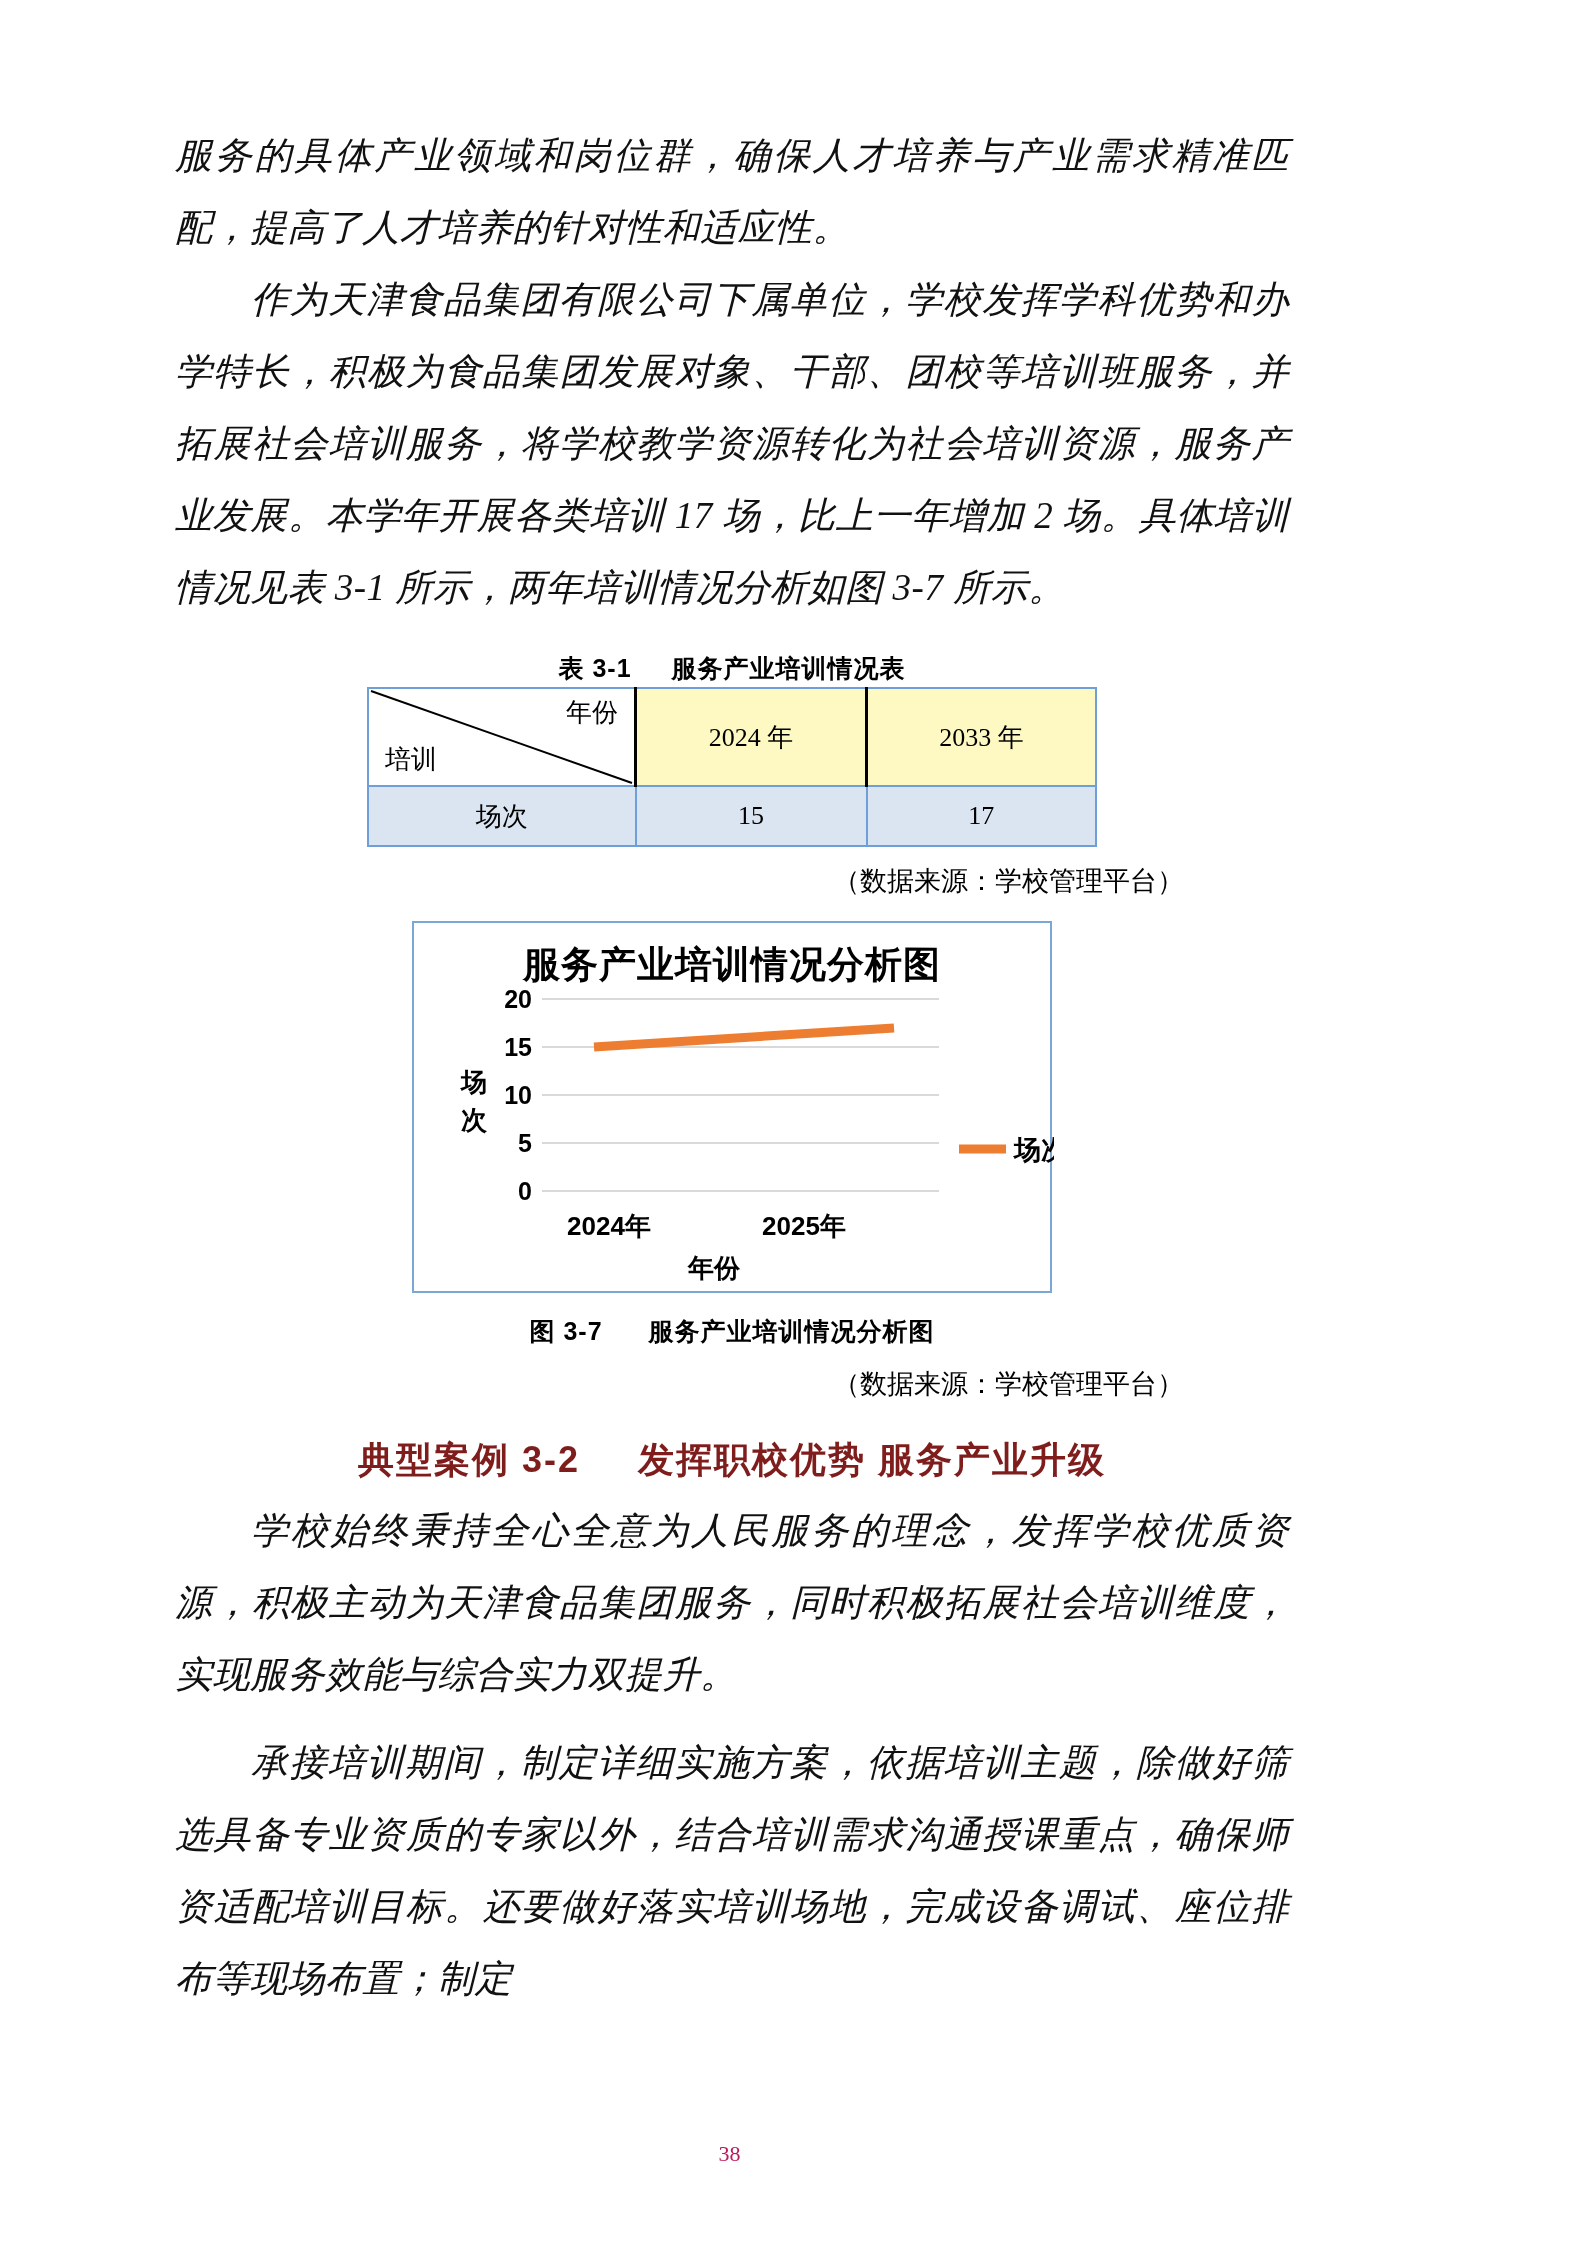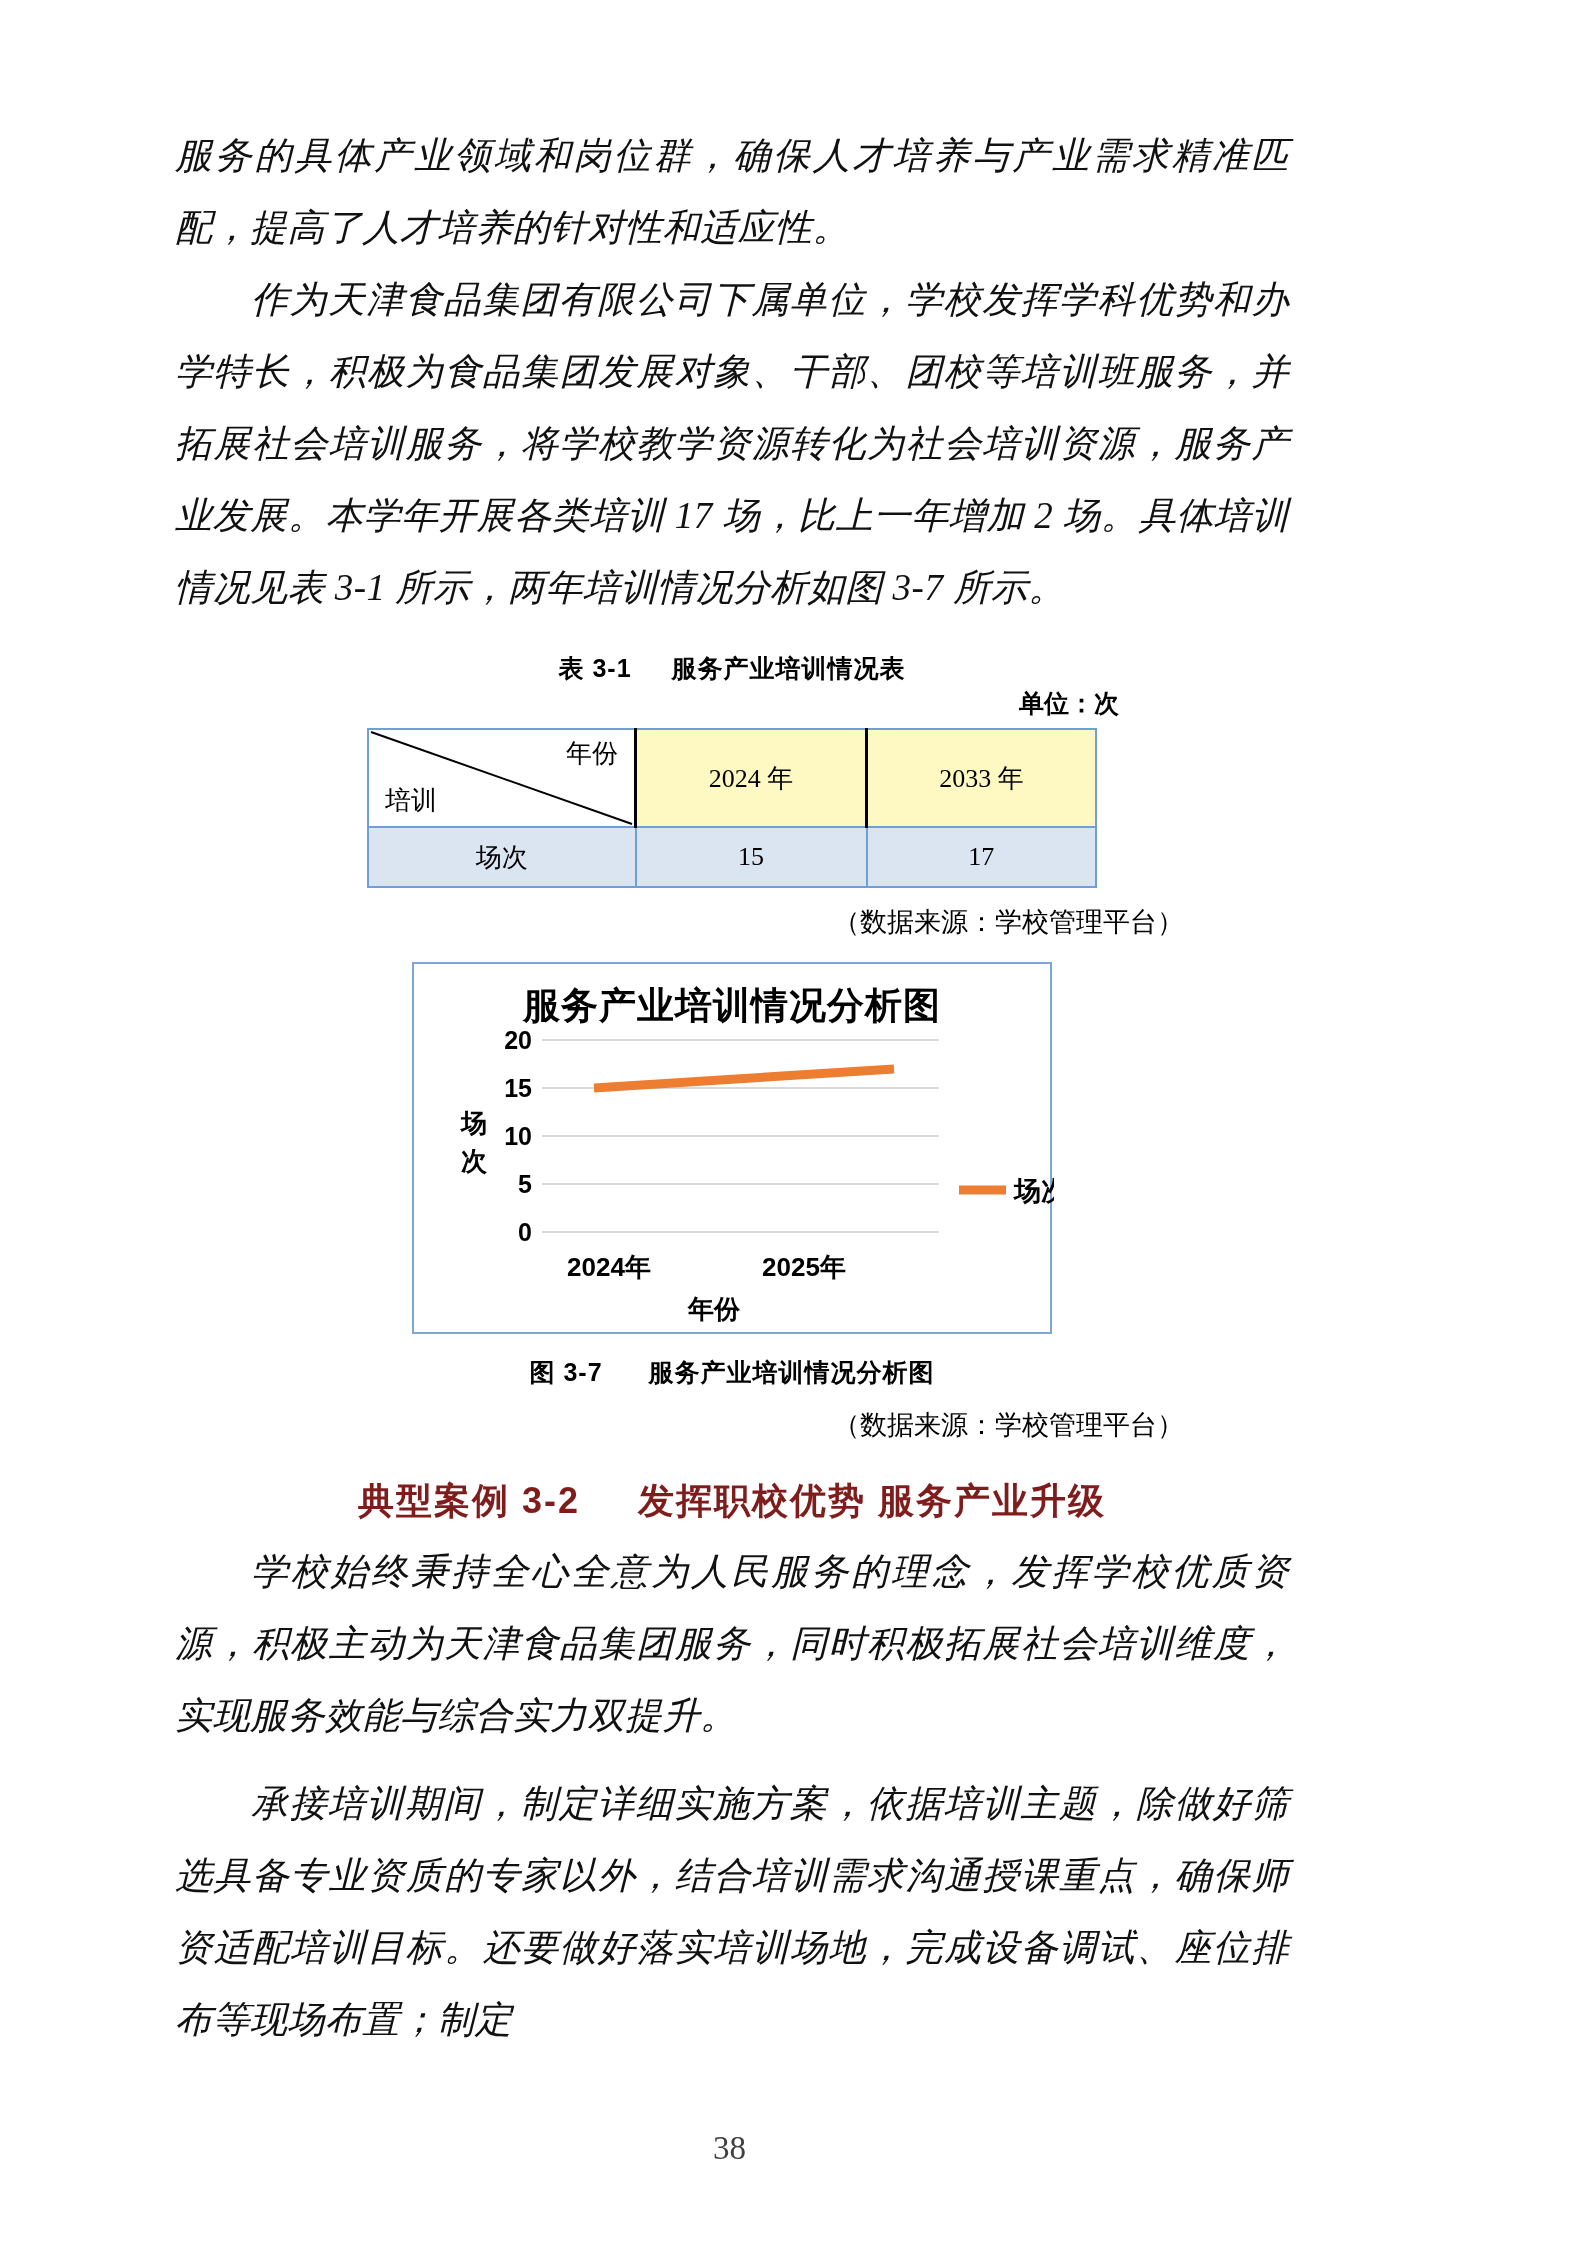--- a/index.html
+++ b/index.html
@@ -169,41 +169,40 @@
     color: #7f1d1d;
   }
   .case-heading .gap { display: inline-block; width: 34px; }
 
   .pg-num {
     position: absolute;
     bottom: 78px;
     left: 0; right: 0;
     text-align: center;
     font-family: "Liberation Serif", "DejaVu Serif", serif;
-    font-size: 33px;
-    color: #404040;
+    font-size: 22px;
+    color: #be185d;
   }
   .para-gap { height: 16px; }
 </style>
 </head>
 <body>
 
 <div class="page">
 
   <p class="body-para">服务的具体产业领域和岗位群，确保人才培养与产业需求精准匹配，提高了人才培养的针对性和适应性。</p>
 
   <p class="body-para indent2">作为天津食品集团有限公司下属单位，学校发挥学科优势和办学特长，积极为食品集团发展对象、干部、团校等培训班服务，并拓展社会培训服务，将学校教学资源转化为社会培训资源，服务产业发展。本学年开展各类培训 17 场，比上一年增加 2 场。具体培训情况见表 3-1 所示，两年培训情况分析如图 3-7 所示。</p>
 
   <div class="tbl-caption">
     <span>表 3-1</span>
     <span class="gap" style="display:inline-block;width:24px"></span>
     <span>服务产业培训情况表</span>
   </div>
 
-  <div class="unit-note">单位：次</div>
 
   <table class="data-table">
     <tbody>
         <tr>
       <td class="hdr-cell" style="width:265px">
         <svg class="diag" viewBox="0 0 265 96" preserveAspectRatio="none">
           <line x1="2" y1="2" x2="263" y2="94" stroke="#000000" stroke-width="2"></line>
         </svg>
         <span class="lbl-year">年份</span>
         <span class="lbl-train">培训</span>

